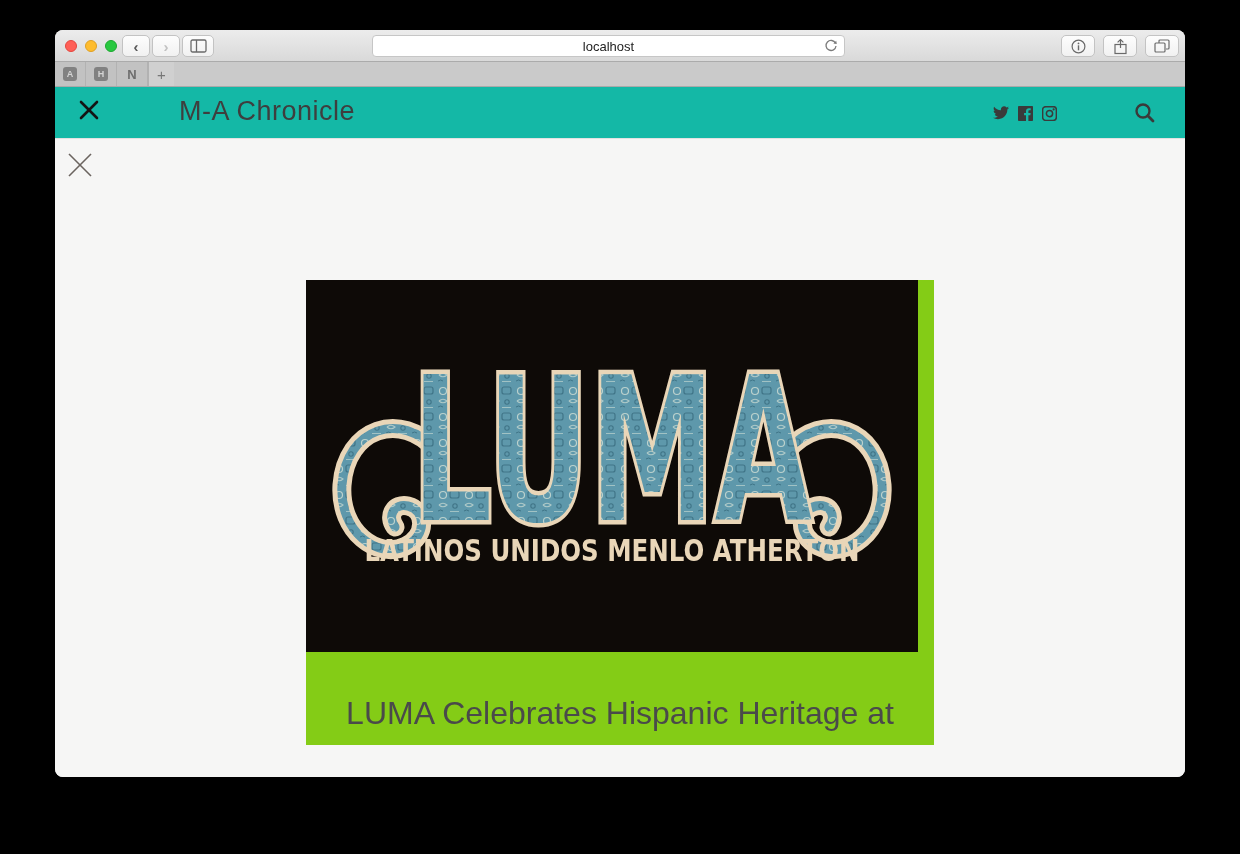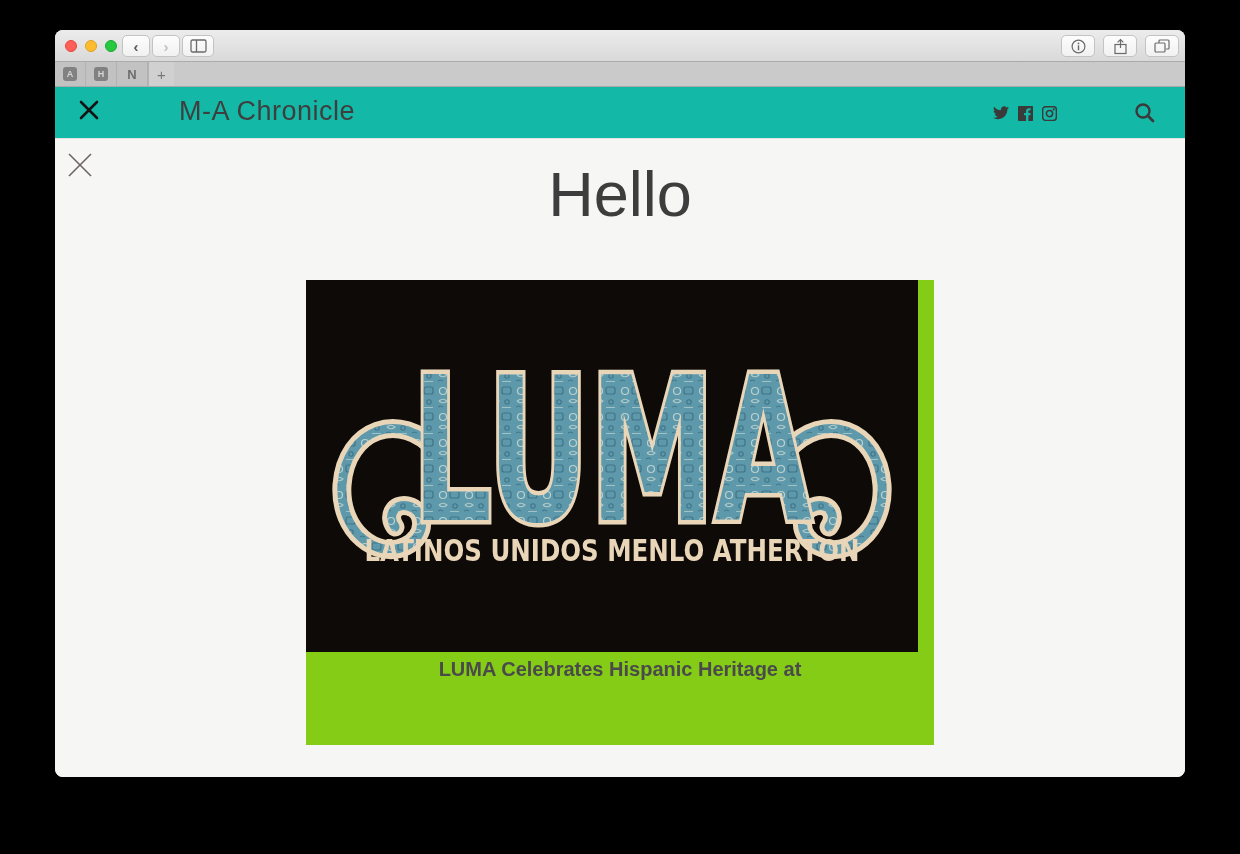--- a/index.html
+++ b/index.html
@@ -89,22 +89,22 @@
     position:absolute; top:22px; left:0; width:100%;
     text-align:center; font-size:63px; font-weight:500; color:#3d3d3d; line-height:1.05;
   }
   .card {
     position:absolute; top:141px; left:50%; transform:translateX(-50%);
     width:628px; background:#84cc16; cursor:pointer;
   }
   .card-img { display:block; width:612px; height:372px; }
   .card-body { height:93px; overflow:hidden; }
   .card-title {
-    text-align:center;
-    font-size:20px; font-weight:700; color:#4a4a4a; line-height:34px;
+    padding-top:44px; text-align:center;
+    font-size:32px; font-weight:400; color:#4a4a4a; line-height:34px;
   }
 </style>
 </head>
 <body>
 
 <div class="window">
 
   <div class="toolbar">
     <div class="traffic red"></div>
     <div class="traffic yellow"></div>
@@ -116,20 +116,29 @@
     <div class="tbtn" style="left:97px;width:28px;">
       <span class="chevron disabled-glyph">›</span>
     </div>
     <div class="tbtn" style="left:127px;width:32px;">
       <svg width="17" height="14" viewBox="0 0 17 14">
         <rect x="1" y="1" width="15" height="12" rx="1.5" fill="none" stroke="#6a6a6a" stroke-width="1.3"></rect>
         <line x1="6.5" y1="1" x2="6.5" y2="13" stroke="#6a6a6a" stroke-width="1.3"></line>
       </svg>
     </div>
 
+    <div class="urlfield">
+      <span>localhost</span>
+      <span class="reload">
+        <svg width="14" height="14" viewBox="0 0 14 14">
+          <path d="M11.5 4.2 A5 5 0 1 0 12 7" fill="none" stroke="#7a7a7a" stroke-width="1.3"></path>
+          <polygon points="9.4,4.6 12.8,4.9 12.2,1.8" fill="#7a7a7a"></polygon>
+        </svg>
+      </span>
+    </div>
 
     <div class="tbtn" style="right:90px;width:34px;">
       <svg width="15" height="15" viewBox="0 0 15 15">
         <circle cx="7.5" cy="7.5" r="6.4" fill="none" stroke="#6a6a6a" stroke-width="1.2"></circle>
         <circle cx="7.5" cy="4.4" r="0.9" fill="#6a6a6a"></circle>
         <rect x="6.8" y="6.3" width="1.4" height="5" fill="#6a6a6a"></rect>
       </svg>
     </div>
     <div class="tbtn" style="right:48px;width:34px;">
       <svg width="15" height="17" viewBox="0 0 15 17">
@@ -194,21 +203,20 @@
   </div>
 
   <div class="content">
     <span class="page-close">
       <svg width="30" height="30" viewBox="0 0 30 30">
         <line x1="4" y1="4" x2="26" y2="26" stroke="#6b645f" stroke-width="1.6"></line>
         <line x1="26" y1="4" x2="4" y2="26" stroke="#6b645f" stroke-width="1.6"></line>
       </svg>
     </span>
 
-    <h1 class="hello">Hello</h1>
 
     <div class="card">
       <svg class="card-img" viewBox="0 0 612 372">
         <defs>
           <pattern id="glyphs" width="26" height="26" patternUnits="userSpaceOnUse">
             <rect width="26" height="26" fill="#5e98ab"></rect>
             <circle cx="7" cy="7" r="3.5" fill="none" stroke="#d9e4d8" stroke-width="1.2" opacity="0.75"></circle>
             <rect x="14" y="3" width="9" height="7" rx="2" fill="none" stroke="#3f7487" stroke-width="1.2"></rect>
             <path d="M3 17 q4 -3.5 8 0 q-4 3.5 -8 0" fill="none" stroke="#d9e4d8" stroke-width="1.1" opacity="0.65"></path>
             <circle cx="19" cy="18" r="2.2" fill="none" stroke="#3f7487" stroke-width="1.1"></circle>

